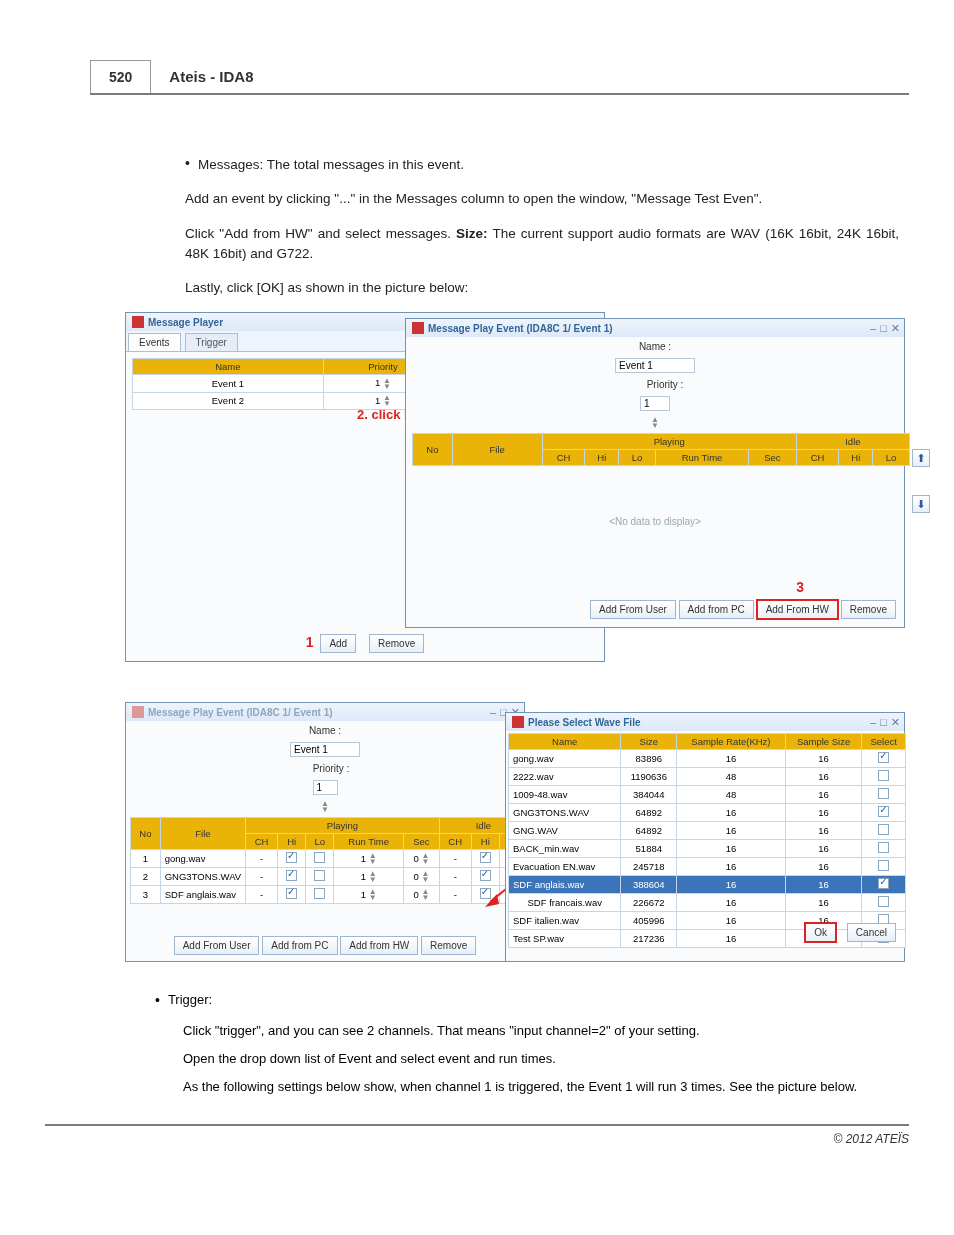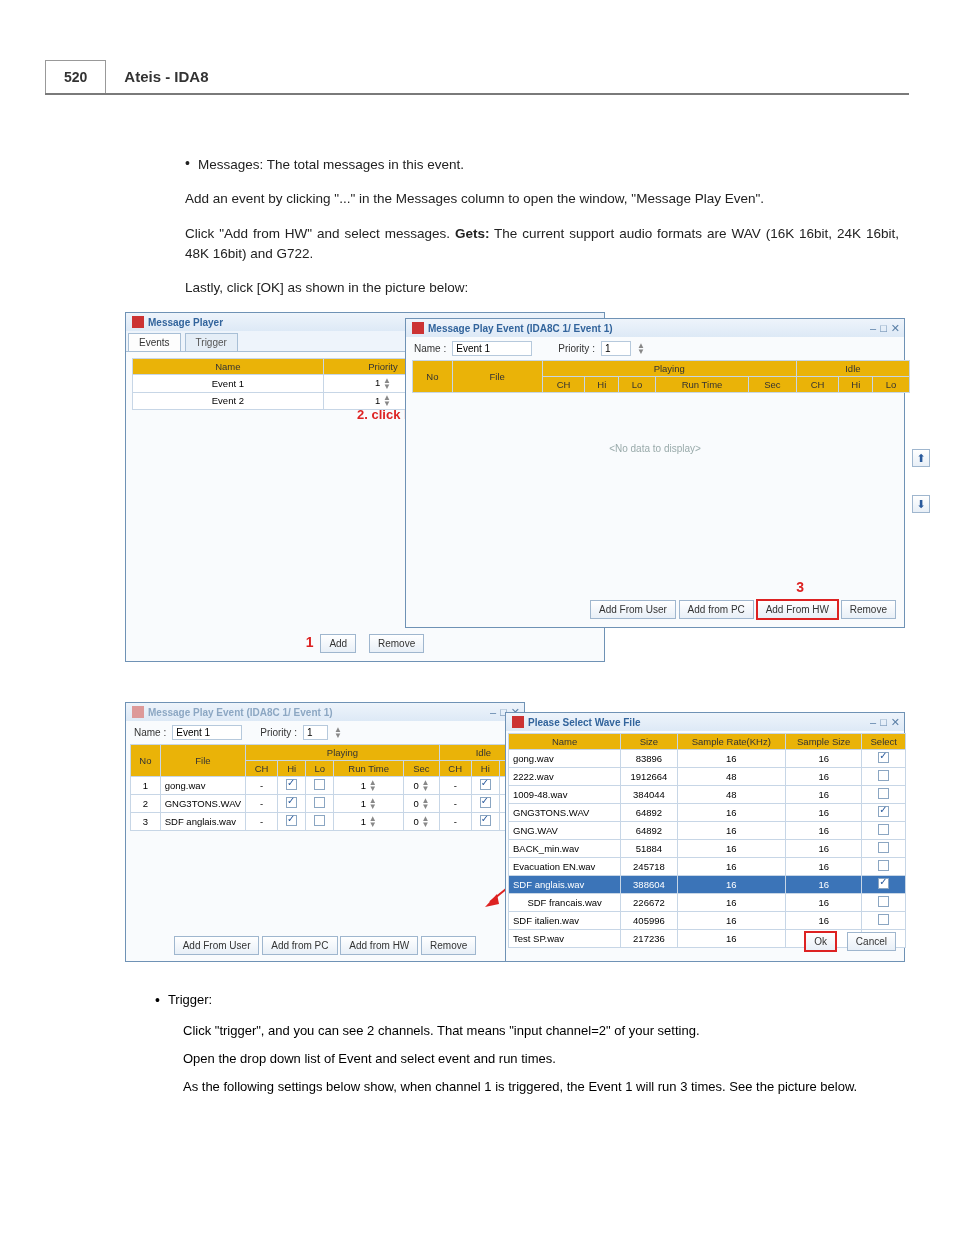--- a/index.html
+++ b/index.html
@@ -11,20 +11,21 @@
     width: 954px;
   }
   .page {
     padding: 60px 45px 30px 45px;
   }
   .page-header {
     display: flex;
     align-items: flex-start;
     border-bottom: 2px solid #7a7a7a;
     margin-bottom: 60px;
+    margin-left: 45px;
   }
   .page-num-box {
     border: 1px solid #999;
     border-bottom: none;
     padding: 8px 18px;
     font-weight: bold;
     font-size: 14px;
     color: #333;
   }
   .page-header-title {
@@ -73,21 +74,21 @@
   }
   .tabbar { display:flex; border-bottom:1px solid #a8bfd6; background:#eef4fb;}
   .tab { padding:3px 10px; border:1px solid #a8bfd6; border-bottom:none; background:#fdfdfd; color:#333; margin-right:2px; margin-top:2px; margin-left:2px;}
   .tab.inactive { background:#e5eef7; color:#555;}
   .tbl { border-collapse: collapse; width:100%; font-size:9.5px; }
   .tbl th, .tbl td { border:1px solid #c7d6e6; padding:2px 4px; text-align:center; background:#fff;}
   .tbl th { background:#eab308; font-weight:normal; color:#333;}
   .spin { display:inline-block; font-size:8px; color:#888; line-height:6px; vertical-align:middle;}
   .btn { border:1px solid #9fb6ce; background:linear-gradient(#fff,#e8eff7); padding:3px 8px; font-size:10px; color:#333; display:inline-block;}
   .btn.red-outline { outline:2px solid #d22; outline-offset:-1px;}
-  .formrow { display:flex; align-items:center; gap:6px; padding:4px 8px; font-size:10px; color:#333;}
+  .formrow { display:flex; align-items:center; gap:6px; padding:4px 8px; font-size:10px; color:#333;flex-direction:column;}
   .formrow input[type=text]{ border:1px solid #b6c9dc; padding:1px 3px; font-size:10px;}
   .nodata { color:#9aa; font-style:normal; text-align:center; padding:50px 0; font-size:10px;}
   .arrowbtn { width:18px;height:18px;border:1px solid #9fb6ce;background:linear-gradient(#fff,#e8eff7);display:flex;align-items:center;justify-content:center;font-size:11px;color:#2a5a9c;}
   .arrowcol { display:flex;flex-direction:column;gap:28px;position:absolute;}
   .red-num { color:#d22; font-weight:bold; font-size:14px;}
   .red-annot { color:#d22; font-weight:bold; font-size:13px;}
   .footer {
     border-top:2px solid #7a7a7a;
     margin-top:30px;
     padding-top:6px;
@@ -113,23 +114,23 @@
   <div class="page-header">
     <div class="page-num-box">520</div>
     <div class="page-header-title">Ateis - IDA8</div>
   </div>
 
   <div class="doc-body">
     <div class="bullet">
       <span class="dot">•</span>
       <span>Messages: The total messages in this event.</span>
     </div>
-    <p>Add an event by clicking "..." in the Messages column to open the window, "Message Play Even".</p>
+    <p>Add an event by clicking "..." in the Messages column to open the window, "Message Test Even".</p>
     <p>
-      <span>Click "Add from HW" and select messages. </span><span class="bold">Gets:</span><span> The current support audio formats are WAV (16K 16bit, 24K 16bit, 48K 16bit) and G722.</span>
+      <span>Click "Add from HW" and select messages. </span><span class="bold">Size:</span><span> The current support audio formats are WAV (16K 16bit, 24K 16bit, 48K 16bit) and G722.</span>
     </p>
     <p>Lastly, click [OK] as shown in the picture below:</p>
   </div>
 
   <div class="screenshot-area shot1">
 
     <div class="win" style="position:absolute;left:0;top:0;width:480px;height:350px;">
       <div class="win-title">
         <span class="win-ico"></span>
         <span>Message Player</span>
@@ -337,21 +338,21 @@
           <tbody id="select-rows">
             <tr>
               <td style="text-align:left">gong.wav</td>
               <td>83896</td>
               <td>16</td>
               <td>16</td>
               <td><span class="chk checked"></span></td>
             </tr>
             <tr>
               <td style="text-align:left">2222.wav</td>
-              <td>1912664</td>
+              <td>1190636</td>
               <td>48</td>
               <td>16</td>
               <td><span class="chk"></span></td>
             </tr>
             <tr>
               <td style="text-align:left">1009-48.wav</td>
               <td>384044</td>
               <td>48</td>
               <td>16</td>
               <td><span class="chk"></span></td>
@@ -407,33 +408,36 @@
             </tr>
             <tr>
               <td style="text-align:left">Test SP.wav</td>
               <td>217236</td>
               <td>16</td>
               <td>16</td>
               <td><span class="chk"></span></td>
             </tr>
           </tbody>
       </table>
-      <div style="position:absolute;bottom:10px;right:8px;">
+      <div style="position:absolute;bottom:19px;right:8px;">
         <span class="btn red-outline">Ok</span>
         <span class="btn" style="margin-left:8px;">Cancel</span>
       </div>
     </div>
   </div>
 
   <div class="trigger-block">
     <div class="bullet">
       <span class="dot">•</span>
       <span>Trigger:</span>
     </div>
     <div style="margin-left:28px;">
       <p>Click "trigger", and you can see 2 channels. That means "input channel=2" of your setting.</p>
       <p>Open the drop down list of Event and select event and run times.</p>
       <p>As the following settings below show, when channel 1 is triggered, the Event 1 will run 3 times. See the picture below.</p>
     </div>
   </div>
 
+  <div class="footer">
+    <span>© 2012 ATEÏS</span>
+  </div>
 
 </div>
 
 </body></html>

